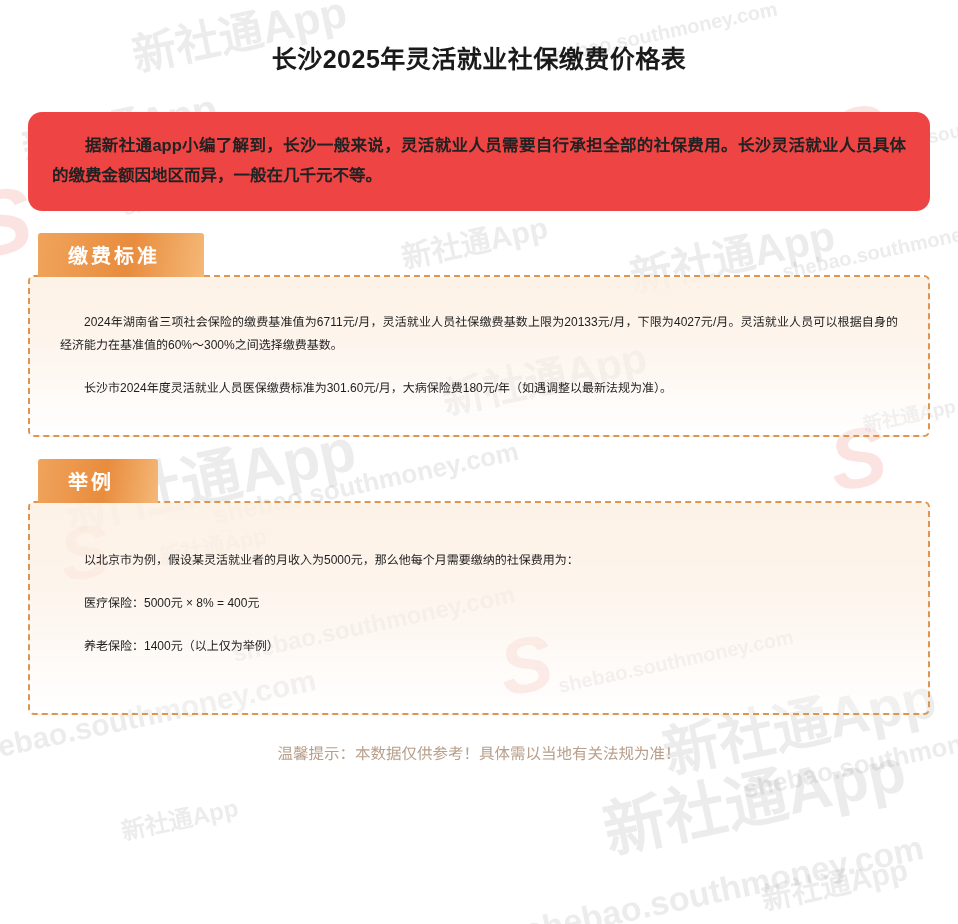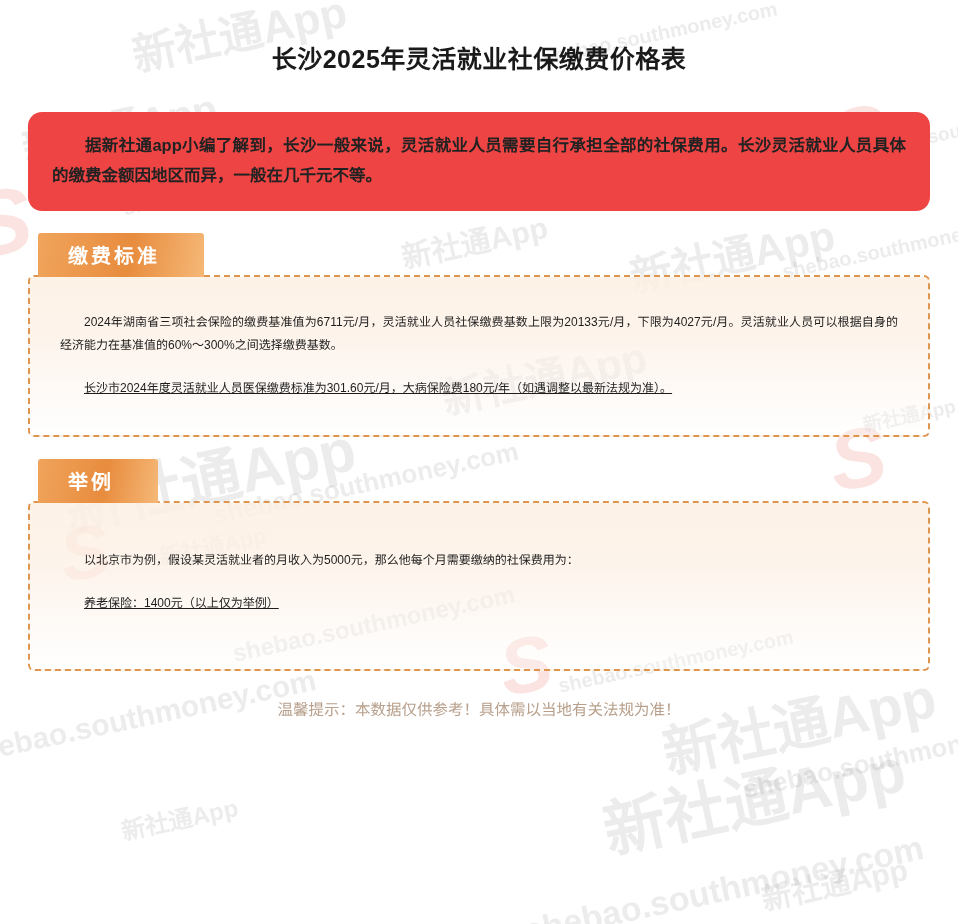--- a/index.html
+++ b/index.html
@@ -102,21 +102,20 @@
   .para {
     font-size: 12px;
     line-height: 1.95;
     color: #1d1d1d;
     text-indent: 2em;
     margin: 0 0 16px 0;
     text-align: justify;
   }
   .para:last-child {
     margin-bottom: 0;
-    text-decoration: underline;
   }
   .para.gap {
     margin-bottom: 20px;
   }
 
   .footer-note {
     text-align: center;
     font-size: 15.5px;
     color: #b8a08c;
     padding-top: 26px;
@@ -177,19 +176,20 @@
     <div class="section-body">
       <p class="para gap">2024年湖南省三项社会保险的缴费基准值为6711元/月，灵活就业人员社保缴费基数上限为20133元/月，下限为4027元/月。灵活就业人员可以根据自身的经济能力在基准值的60%～300%之间选择缴费基数。</p>
       <p class="para">长沙市2024年度灵活就业人员医保缴费标准为301.60元/月，大病保险费180元/年（如遇调整以最新法规为准）。</p>
     </div>
   </div>
 
   <div class="section">
     <div class="section-tab">举例</div>
     <div class="section-body tall">
       <p class="para gap">以北京市为例，假设某灵活就业者的月收入为5000元，那么他每个月需要缴纳的社保费用为：</p>
+      <p class="para gap">医疗保险：5000元 × 8% = 400元</p>
       <p class="para">养老保险：1400元（以上仅为举例）</p>
     </div>
   </div>
 
   <div class="footer-note">温馨提示：本数据仅供参考！具体需以当地有关法规为准！</div>
 
 </div>
 
 </body></html>

